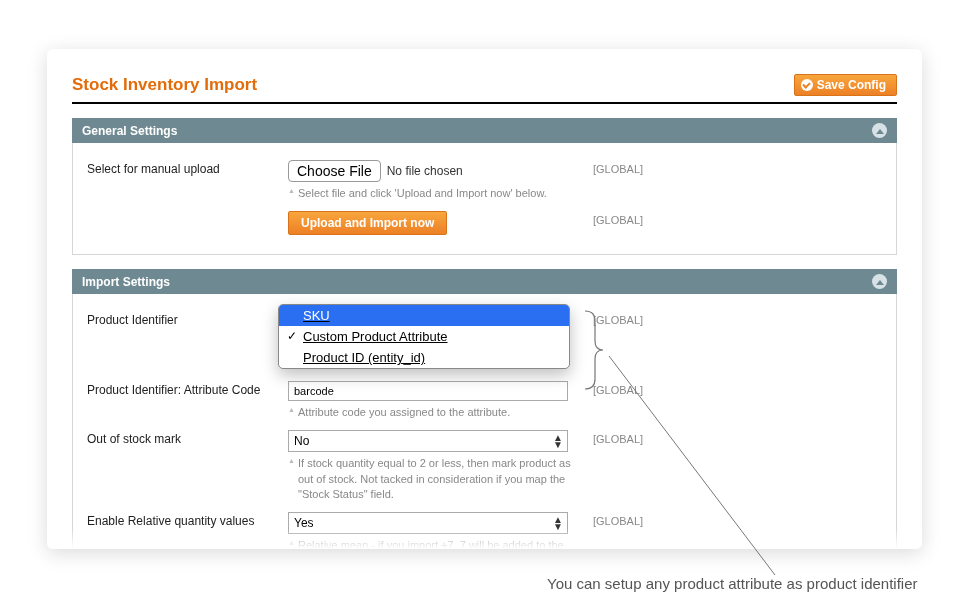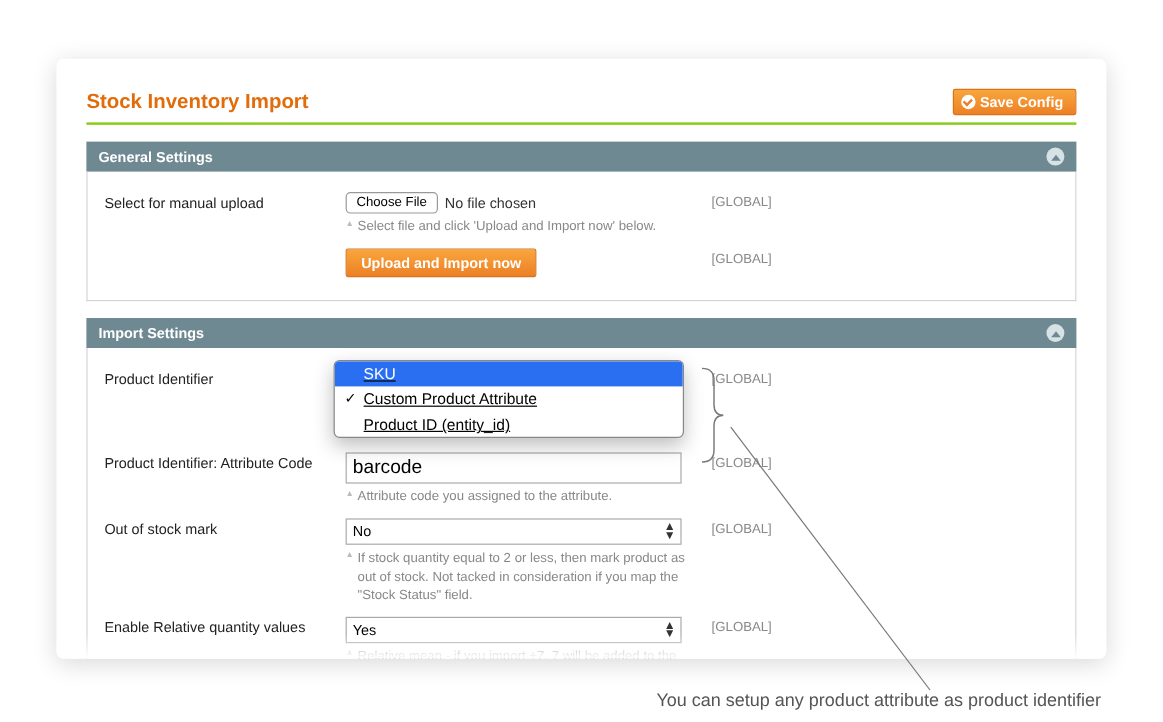--- a/index.html
+++ b/index.html
@@ -19,21 +19,21 @@
     background: #fff;
     border-radius: 6px;
     box-shadow: 0 4px 20px rgba(0,0,0,0.15);
     padding: 25px 25px 0 25px;
     overflow: hidden;
   }
   .header-row {
     display: flex;
     justify-content: space-between;
     align-items: center;
-    border-bottom: 2px solid #84cc16;
+    border-bottom: 2px solid #000000;
     padding-bottom: 6px;
     margin-bottom: 14px;
   }
   .page-title {
     color: #e26b0a;
     font-size: 17px;
     font-weight: bold;
   }
   .save-btn {
     background: linear-gradient(#f8a63d, #ed8026);
@@ -131,21 +131,21 @@
 
   .file-pick {
     display: flex;
     align-items: center;
     gap: 6px;
   }
   .choose-file {
     background: #fff;
     border: 1px solid #999;
     border-radius: 4px;
-    font-size: 11px;
+    font-size: 14px;
     padding: 2px 8px;
     cursor: pointer;
   }
   .no-file { color: #333; }
 
   .hint {
     color: #888;
     font-size: 11px;
     padding-top: 4px;
     padding-left: 10px;
@@ -169,21 +169,21 @@
     font-size: 12px;
     padding: 4px 12px;
     border-radius: 2px;
     cursor: pointer;
   }
 
   .text-input {
     width: 280px;
     border: 1px solid #aaa;
     padding: 3px 5px;
-    font-size: 16px;
+    font-size: 11px;
     background: #fff;
   }
   .select {
     width: 280px;
     border: 1px solid #aaa;
     padding: 2px 5px;
     font-size: 12px;
     background: #fff;
     position: relative;
     height: 22px;

